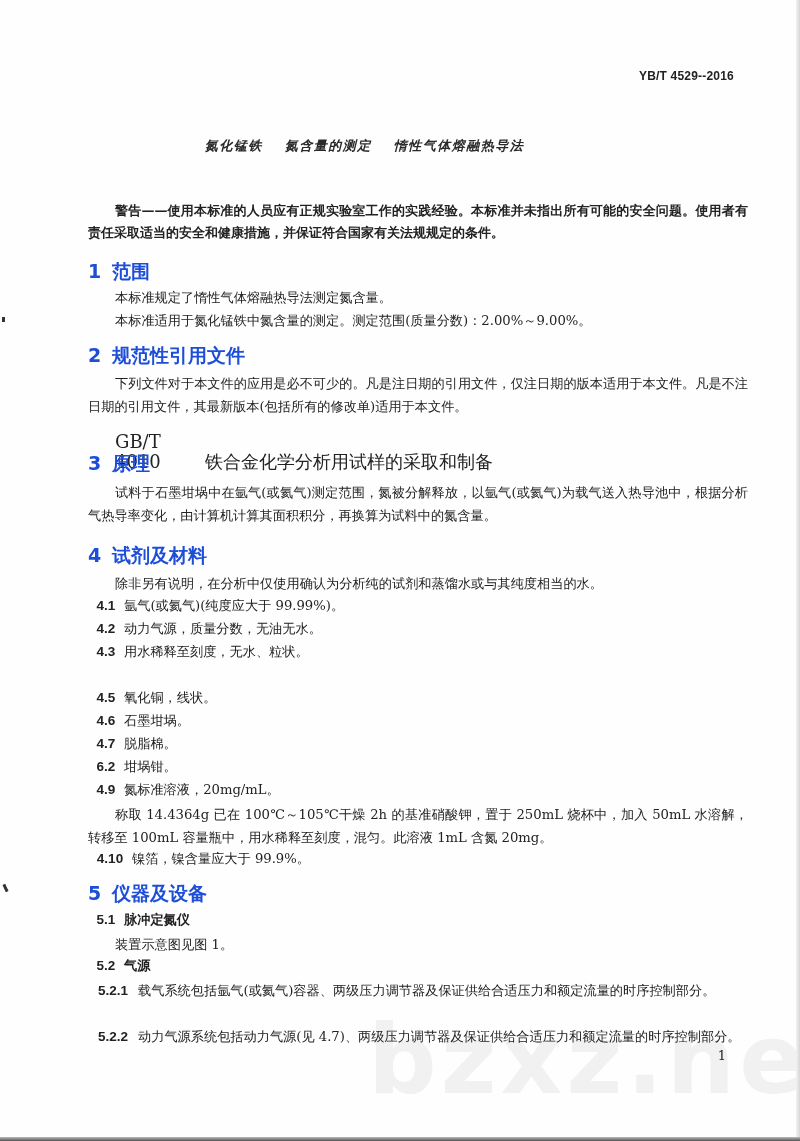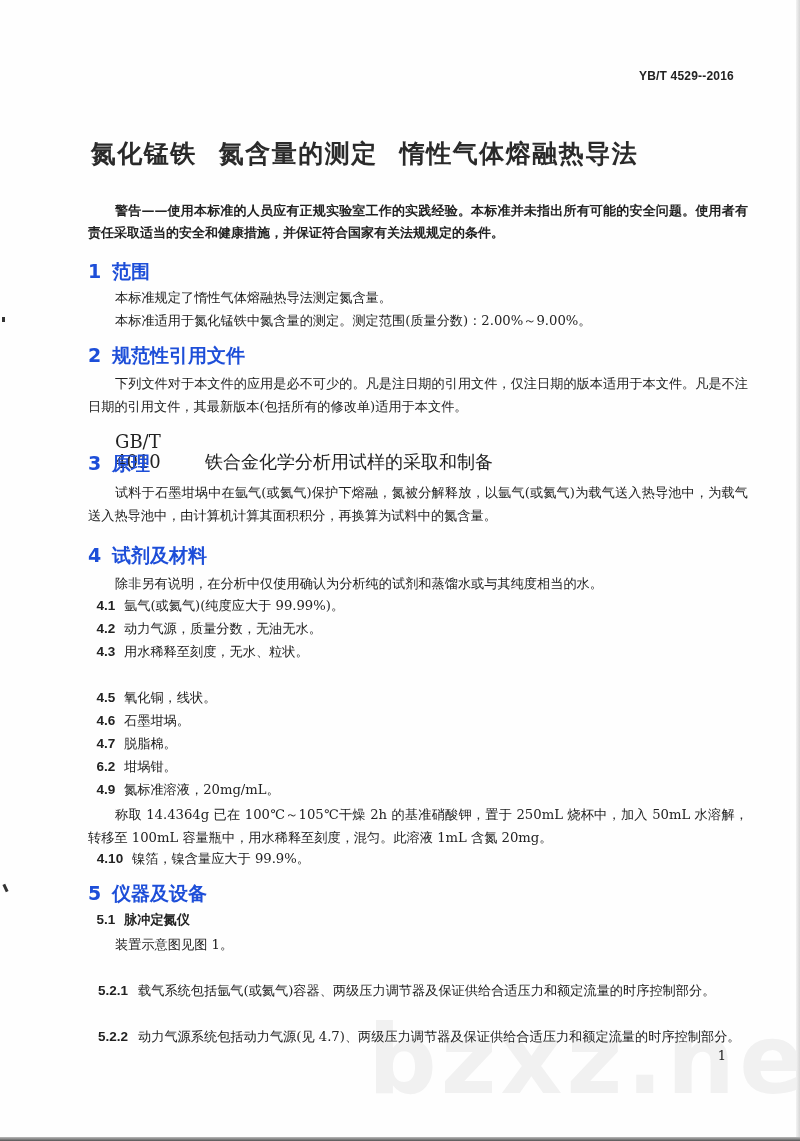--- a/index.html
+++ b/index.html
@@ -23,23 +23,24 @@
     }
     .std-code {
       position: absolute; top: 69px; right: 66px;
       font-family: "Liberation Sans", "DejaVu Sans", sans-serif;
       font-weight: bold; font-size: 12px; color: #222;
       letter-spacing: 0.2px;
     }
     .doc-title {
       position: absolute; top: 137px; left: 0; width: 729px; text-align: center;
       font-family: "DejaVu Sans", "Liberation Sans", sans-serif;
-      font-weight: bold; font-size: 25px; color: #2a2a2a;
+      font-weight: bold; font-size: 13px; color: #2a2a2a;
       letter-spacing: 1.5px;
       word-spacing: 0;
+      font-style: italic;
     }
     .doc-title span.gap { display: inline-block; width: 22px; }
     .content {
       position: absolute; left: 88px; top: 200px; width: 660px;
       font-size: 13.4px; line-height: 20px;
     }
     .warning {
       font-family: "DejaVu Sans", sans-serif; font-weight: bold;
       font-size: 13px; text-indent: 27px; line-height: 22px;
       color: #222; text-align: justify;
@@ -108,21 +109,21 @@
       <span class="num">2</span><span>规范性引用文件</span>
     </div>
     <p class="para" style="top:172px;">下列文件对于本文件的应用是必不可少的。凡是注日期的引用文件，仅注日期的版本适用于本文件。凡是不注日期的引用文件，其最新版本(包括所有的修改单)适用于本文件。</p>
     <div class="ref-line" style="top:216px;">
       <span class="code">GB/T 4010</span><span>铁合金化学分析用试样的采取和制备</span>
     </div>
 
     <div class="sec-head" style="top:253px;">
       <span class="num">3</span><span>原理</span>
     </div>
-    <p class="para" style="top:281px;">试料于石墨坩埚中在氩气(或氦气)保护下熔融，氮被分解释放，以氩气(或氦气)为载气送入热导池中，为载气送入热导池中，由计算机计算其面积积分，再换算为试料中的氮含量。</p>
+    <p class="para" style="top:281px;">试料于石墨坩埚中在氩气(或氦气)测定范围，氮被分解释放，以氩气(或氦气)为载气送入热导池中，根据分析气热导率变化，由计算机计算其面积积分，再换算为试料中的氮含量。</p>
 
     <div class="sec-head" style="top:345px;">
       <span class="num">4</span><span>试剂及材料</span>
     </div>
     <p class="para" style="top:372px;">除非另有说明，在分析中仅使用确认为分析纯的试剂和蒸馏水或与其纯度相当的水。</p>
 
     <div class="item" style="top:396px;">
       <span class="num">4.1</span><span class="txt">氩气(或氦气)(纯度应大于 99.99%)。</span>
     </div>
     <div class="item" style="top:419px;">
@@ -151,20 +152,23 @@
       <span class="num wide">4.10</span><span class="txt">镍箔，镍含量应大于 99.9%。</span>
     </div>
 
     <div class="sec-head" style="top:683px;">
       <span class="num">5</span><span>仪器及设备</span>
     </div>
     <div class="item bold-title" style="top:710px;">
       <span class="num">5.1</span><span class="txt">脉冲定氮仪</span>
     </div>
     <p class="para" style="top:733px;">装置示意图见图 1。</p>
+    <div class="item bold-title" style="top:756px;">
+      <span class="num">5.2</span><span class="txt">气源</span>
+    </div>
     <div class="item" style="top:779px; line-height:23px;">
       <span class="num wider">5.2.1</span><span class="txt">载气系统包括氩气(或氦气)容器、两级压力调节器及保证供给合适压力和额定流量的时序控制部分。</span>
     </div>
     <div class="item" style="top:825px; line-height:23px;">
       <span class="num wider">5.2.2</span><span class="txt">动力气源系统包括动力气源(见 4.7)、两级压力调节器及保证供给合适压力和额定流量的时序控制部分。</span>
     </div>
   </div>
 
   <div class="page-num">1</div>
 

